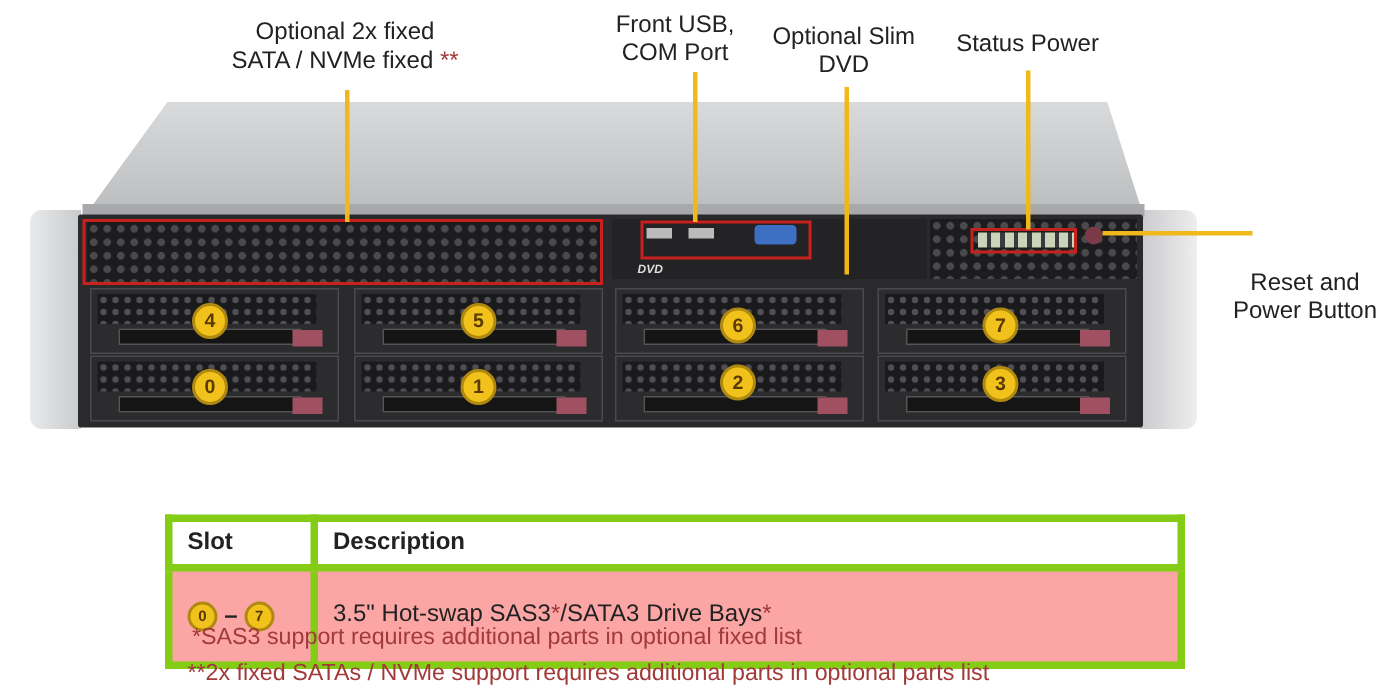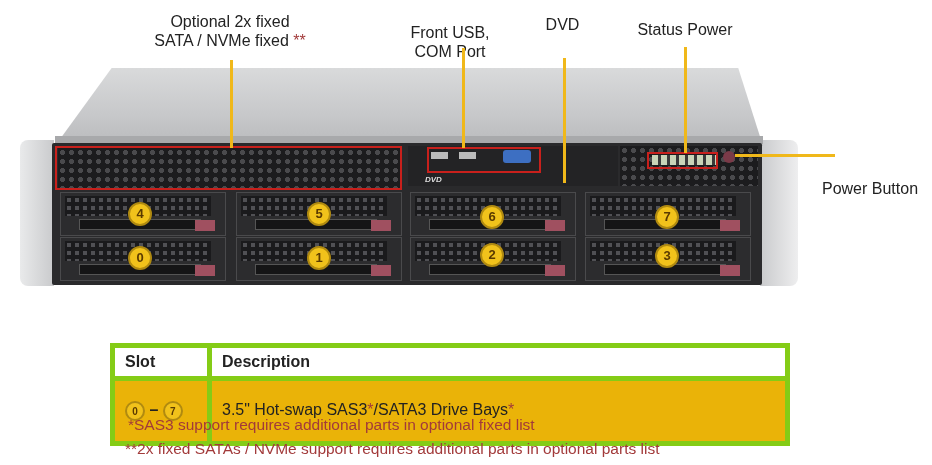--- a/index.html
+++ b/index.html
@@ -23,43 +23,45 @@
   .bay .g{position:absolute;left:4px;top:3px;right:14px;height:20px;background-color:#1a1a1c;
      background-image:radial-gradient(#505054 40%,transparent 42%);background-size:8px 8px;}
   .bay .h{position:absolute;left:18px;bottom:5px;width:120px;height:9px;background:#151516;border:1px solid #555;}
   .bay .t{position:absolute;right:10px;bottom:4px;width:20px;height:11px;background:#a05060;}
   .badge{position:absolute;width:24px;height:24px;border-radius:50%;background:#f1c21b;border:2px solid #b08a10;
      box-sizing:border-box;font-weight:bold;font-size:13px;line-height:20px;text-align:center;color:#5a3a00;}
   
   table{position:absolute;left:110px;top:343px;width:680px;border-collapse:collapse;font-size:16px;}
   th,td{border:5px solid #84cc16;text-align:left;padding:0 10px;}
   th{height:28px;font-weight:bold;background:#fff;}
-  td{height:40px;background:#eab308;vertical-align:top;padding-top:20px;}
+  td{height:40px;background:#fca5a5;vertical-align:top;padding-top:20px;}
   .sbadge{display:inline-block;width:20px;height:20px;border-radius:50%;background:#f1c21b;border:2px solid #b08a10;
      box-sizing:border-box;font-size:10px;font-weight:bold;line-height:17px;text-align:center;color:#5a3a00;vertical-align:middle;}
   .note{position:absolute;font-size:15.5px;color:#a23a3a;}
 </style>
 </head>
 <body>
 
 <div class="label" style="left:120px;top:12px;width:220px;">
   <div>Optional 2x fixed</div>
   <div><span>SATA / NVMe fixed</span> <span class="red">**</span></div>
 </div>
-<div class="label" style="left:395px;top:7px;width:110px;margin-top:16px;">
+<div class="label" style="left:395px;top:7px;width:110px;">
   <div>Front USB,</div>
   <div>COM Port</div>
 </div>
 <div class="label" style="left:500px;top:15px;width:125px;">
+  <div>Optional Slim</div>
   <div>DVD</div>
 </div>
 <div class="label" style="left:625px;top:20px;width:120px;">
   <div>Status Power</div>
 </div>
 <div class="label" style="left:810px;top:179px;width:120px;">
+  <div>Reset and</div>
   <div>Power Button</div>
 </div>
 
 <div class="ear-l"></div>
 <div class="ear-r"></div>
 <div class="top"></div>
 <div class="topedge"></div>
 <div class="front"></div>
 
 <div class="grille" style="left:58px;top:148px;width:342px;height:40px;"></div>

